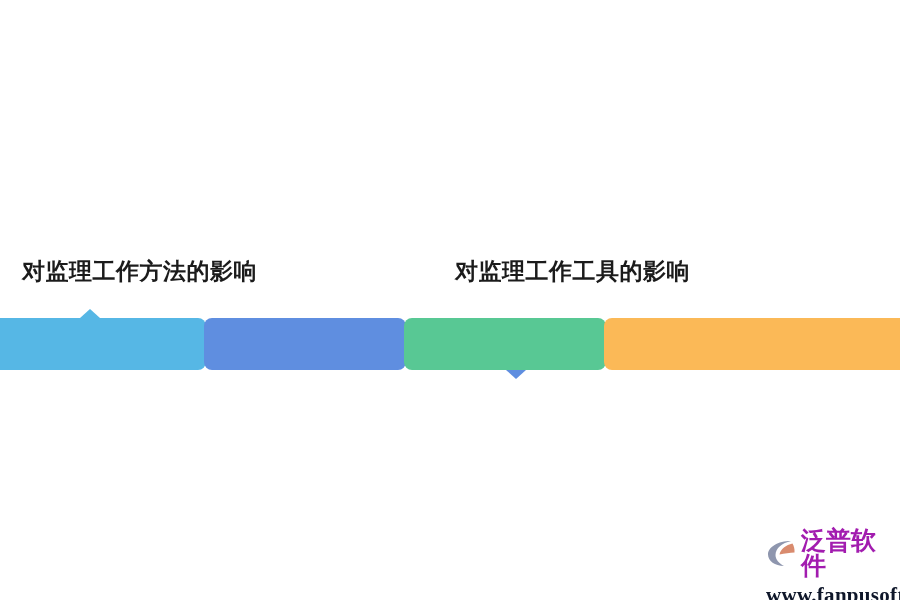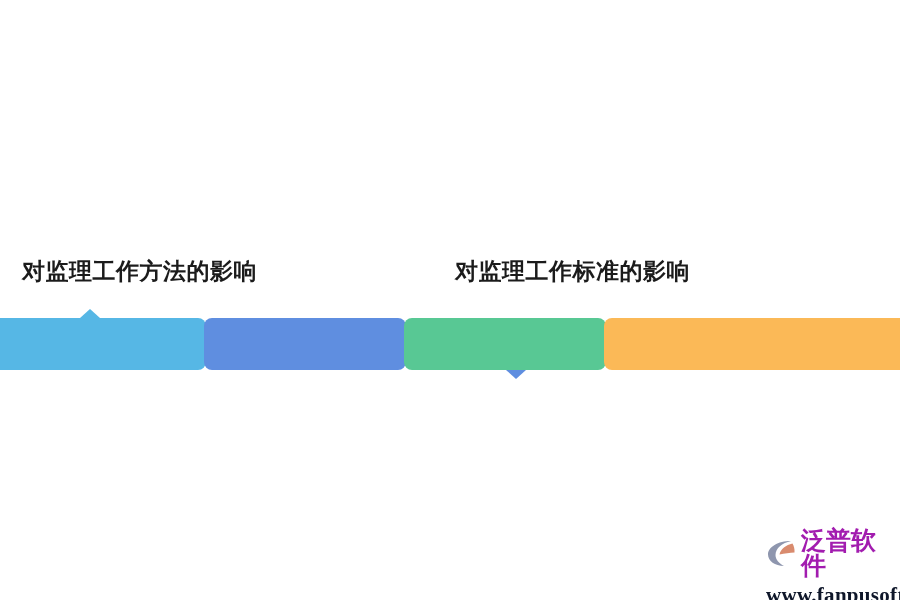--- a/index.html
+++ b/index.html
@@ -114,21 +114,21 @@
     margin-left: 1px;
   }
 </style>
 </head>
 <body>
 
 <div id="stage">
 
   <div class="label label-top-1">对监理工作方法的影响</div>
 
-  <div class="label label-top-2">对监理工作标准的影响</div>
+  <div class="label label-top-2">对监理工作工具的影响</div>
 
   <div id="band-row">
 
     <div class="band band-1">
       <span class="pointer pointer-up p1"></span>
     </div>
 
     <div class="band band-2">
       <span class="pointer pointer-down p2"></span>
     </div>

